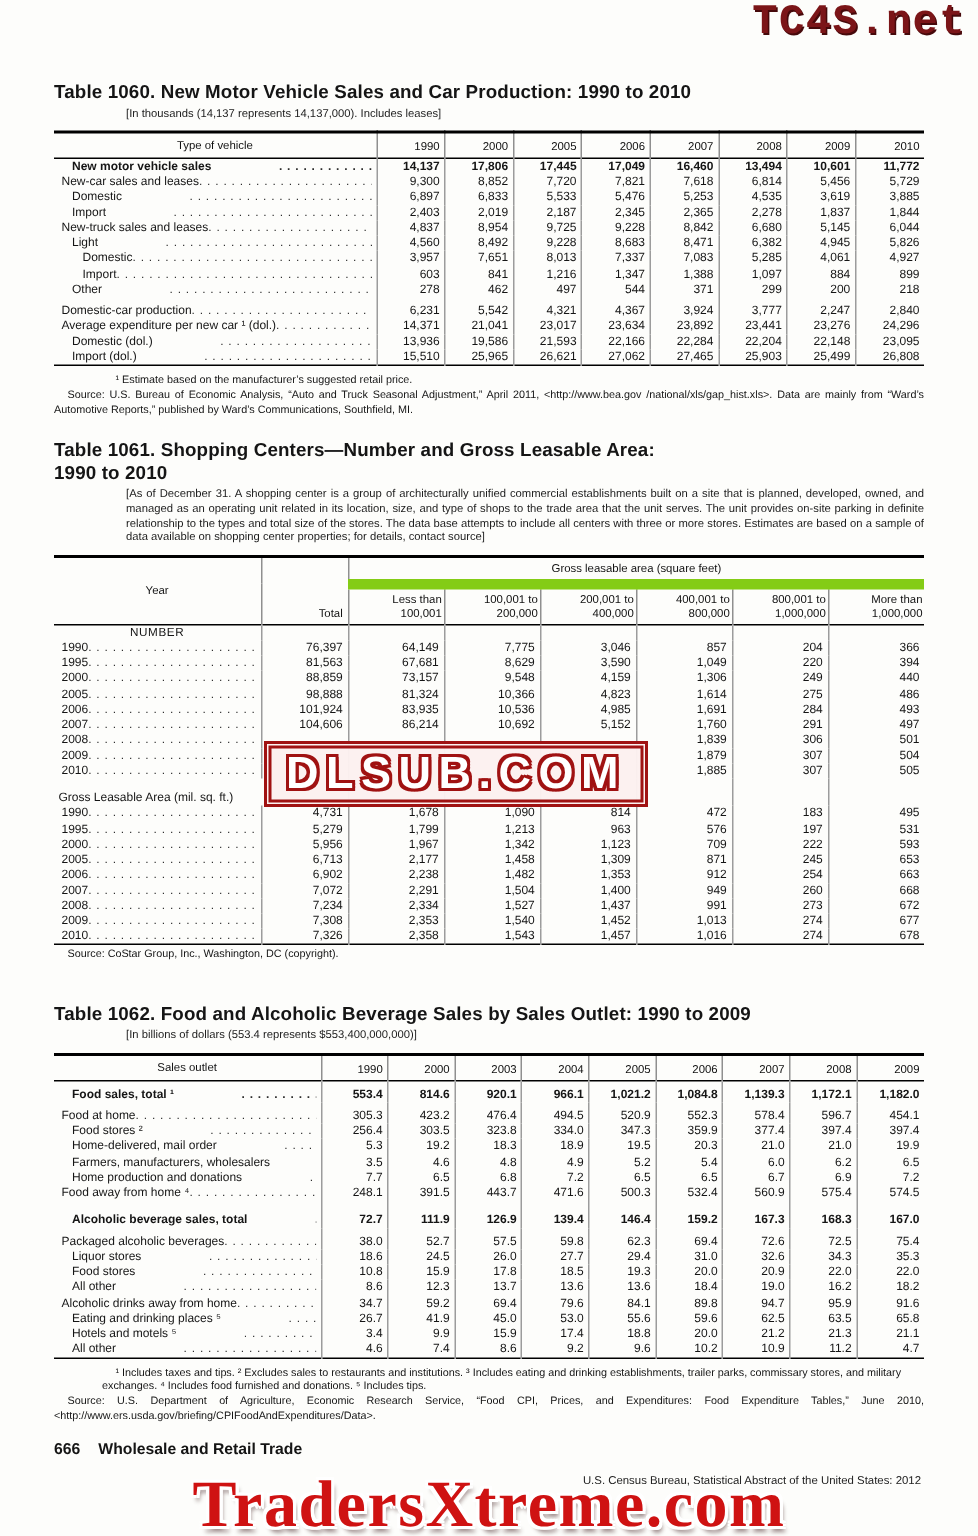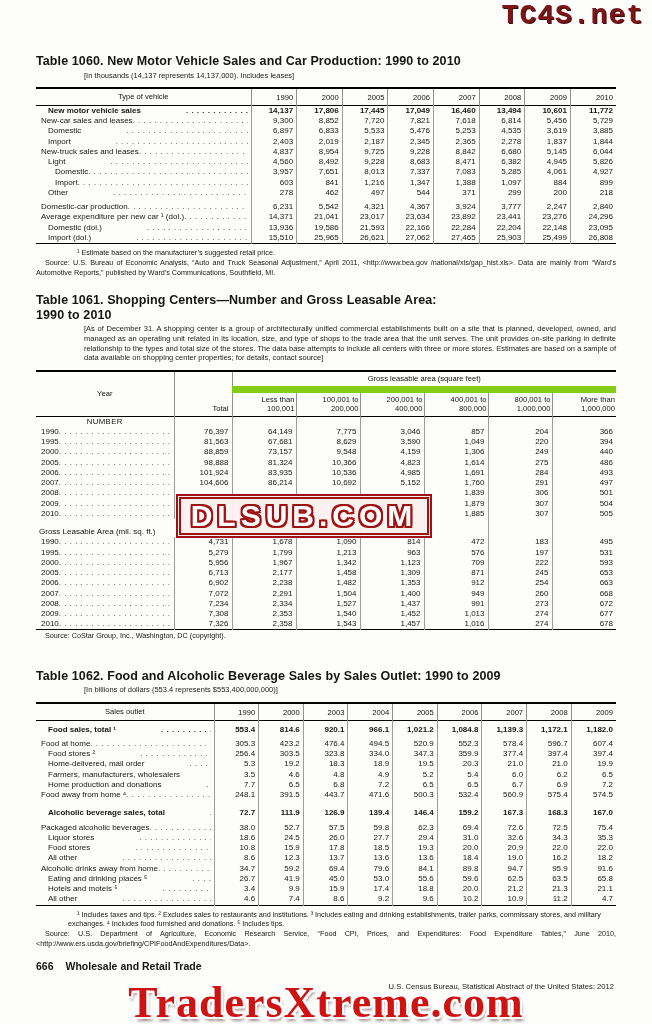--- a/index.html
+++ b/index.html
@@ -709,21 +709,21 @@
                 </div>
               </td>
               <td class="num">305.3</td>
               <td class="num">423.2</td>
               <td class="num">476.4</td>
               <td class="num">494.5</td>
               <td class="num">520.9</td>
               <td class="num">552.3</td>
               <td class="num">578.4</td>
               <td class="num">596.7</td>
-              <td class="num">607.4</td>
+              <td class="num">454.1</td>
             </tr>
             <tr>
               <td class="stubcell">
                 <div class="stub ind1">
                   <span class="lab">Food stores ²</span>
                   <span class="dots"></span>
                 </div>
               </td>
               <td class="num">256.4</td>
               <td class="num">303.5</td>

